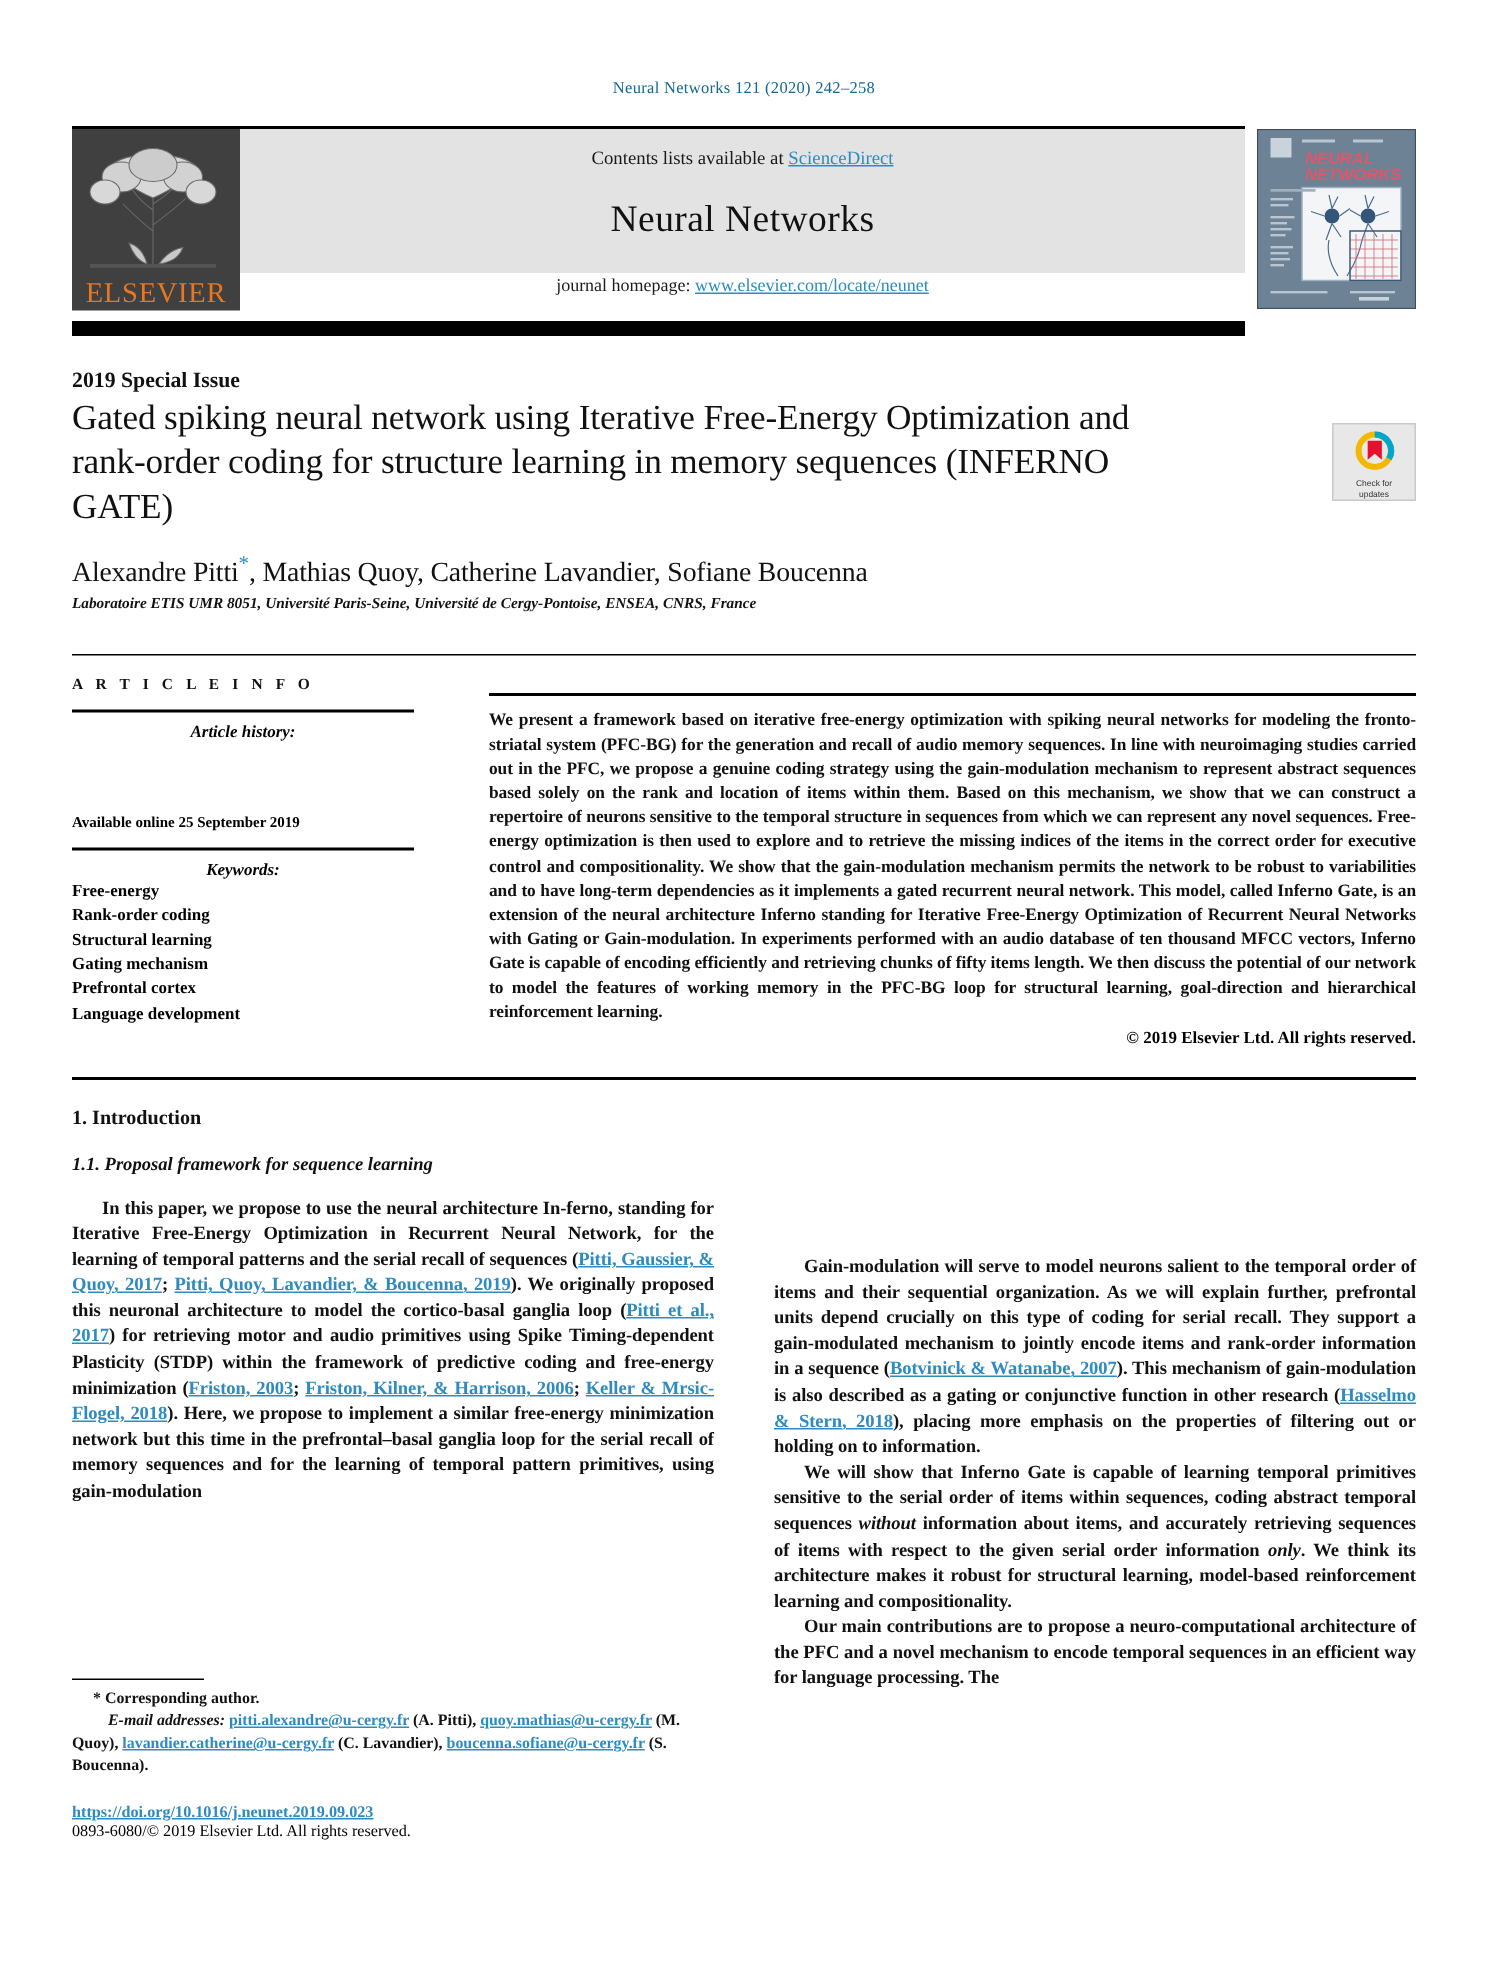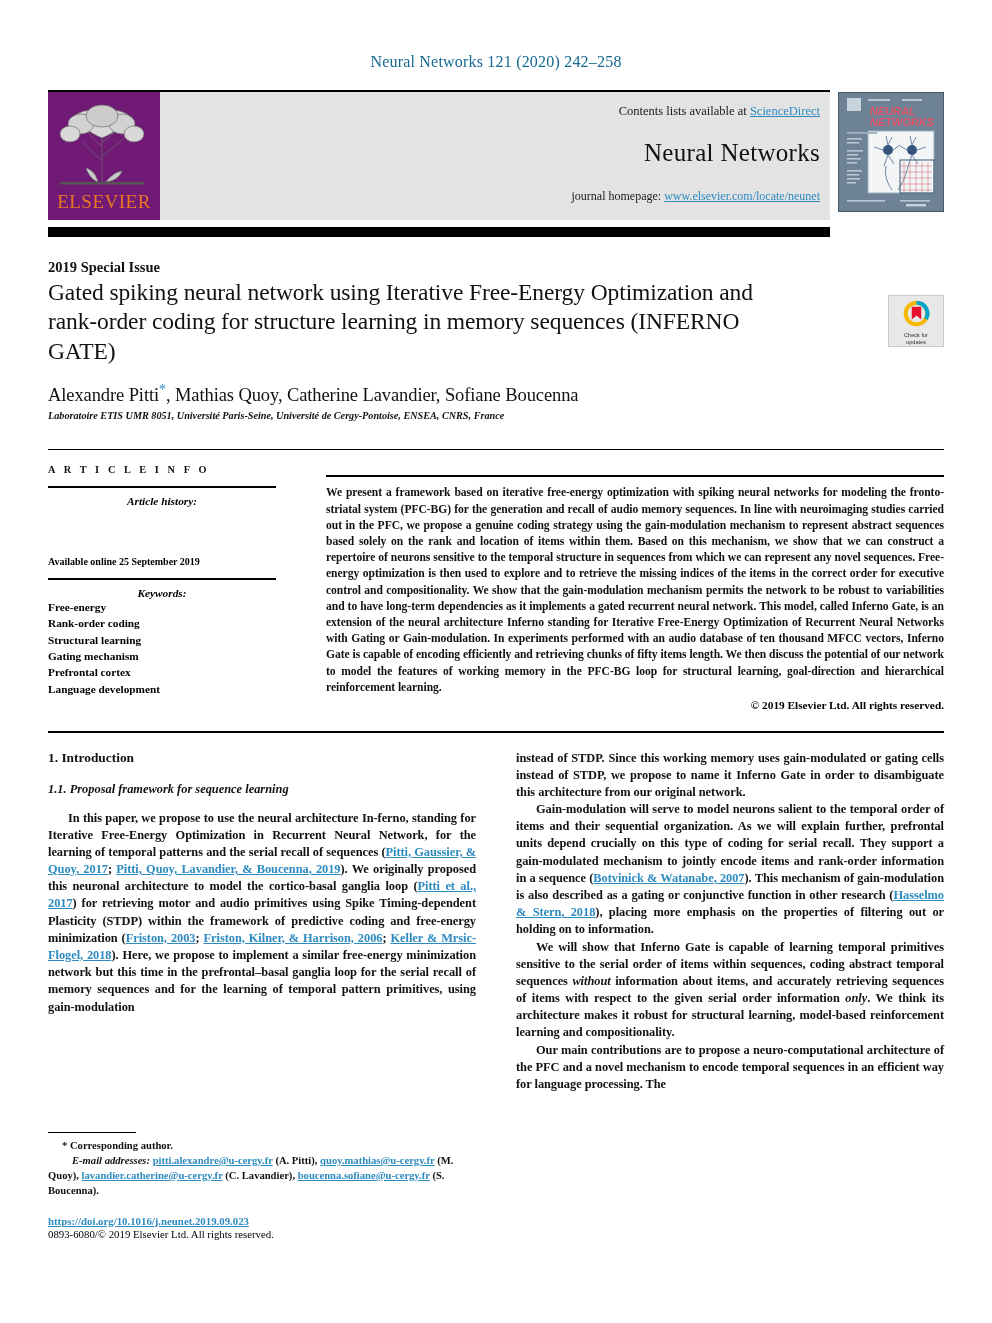--- a/index.html
+++ b/index.html
@@ -12,21 +12,21 @@
     color: #000000;
     position: relative;
     overflow: hidden;
   }
 
   .page { position: relative; width: 992px; height: 1323px; padding: 0; }
 
   
   .running-head {
     text-align: center;
-    font-size: 16px;
+    font-size: 11px;
     color: #14688f;
     letter-spacing: .2px;
     padding-top: 53px;
     font-family: "Liberation Serif", serif;
   }
 
   
   .hdr-wrap {
     position: relative;
     margin: 19px 48px 0 48px;
@@ -37,29 +37,29 @@
   }
   .hdr-row {
     display: flex;
     align-items: stretch;
     width: 896px;
   }
   .hdr-logo {
     width: 112px;
     flex: 0 0 112px;
     position: relative;
-    background: #701a75;
+    background: #404040;
     padding-top: 6px;
   }
   .hdr-center {
     flex: 1 1 auto;
     background: #e3e3e3;
-    text-align: right;
+    text-align: center;
     padding: 12px 10px 10px 10px;
-    height: 128px;
+    height: 96px;
     position: relative;
   }
   .hdr-cover {
     width: 106px;
     flex: 0 0 106px;
     margin-left: 8px;
     height: 120px;
     position: relative;
   }
   .contents-line {
@@ -218,20 +218,21 @@
     height: 1.5px;
     background: #000;
   }
 
   
   .body-cols {
     display: flex;
     margin: 17px 48px 0 48px;
     width: 896px;
     gap: 40px;
+    align-items: center;
   }
   .bcol { width: 428px; flex: 0 0 428px; position: relative; }
 
   h2.sec-title {
     font-size: 13.4px;
     font-weight: 700;
     margin: 0 0 16px 0;
     color: #111;
   }
   h3.sub-title {
@@ -434,20 +435,19 @@
           <a class="fn-link" href="#">quoy.mathias@u-cergy.fr</a><span> (M. Quoy),</span>
           <a class="fn-link" href="#">lavandier.catherine@u-cergy.fr</a> <span>(C. Lavandier),</span>
           <a class="fn-link" href="#">boucenna.sofiane@u-cergy.fr</a><span> (S. Boucenna).</span>
         </div>
         <div class="doi-line"><a class="doi" href="#">https://doi.org/10.1016/j.neunet.2019.09.023</a></div>
         <div class="issn-line">0893-6080/© 2019 Elsevier Ltd. All rights reserved.</div>
       </div>
     </div>
 
     <div class="bcol">
-      <p class="para noindent">instead of STDP. Since this working memory uses gain-modulated or gating cells instead of STDP, we propose to name it Inferno Gate in order to disambiguate this architecture from our original network.</p>
       <p class="para"><span>Gain-modulation will serve to model neurons salient to the temporal order of items and their sequential organization. As we will explain further, prefrontal units depend crucially on this type of coding for serial recall. They support a gain-modulated mechanism to jointly encode items and rank-order information in a sequence (</span><a class="ref" href="#">Botvinick &amp; Watanabe</a><a class="ref" href="#">, 2007</a><span>). This mechanism of gain-modulation is also described as a gating or conjunctive function in other research (</span><a class="ref" href="#">Hasselmo &amp; Stern</a><a class="ref" href="#">, 2018</a><span>), placing more emphasis on the properties of filtering out or holding on to information.</span></p>
       <p class="para"><span>We will show that Inferno Gate is capable of learning temporal primitives sensitive to the serial order of items within sequences, coding abstract temporal sequences </span><em>without</em><span> information about items, and accurately retrieving sequences of items with respect to the given serial order information </span><em>only</em><span>. We think its architecture makes it robust for structural learning, model-based reinforcement learning and compositionality.</span></p>
       <p class="para">Our main contributions are to propose a neuro-computational architecture of the PFC and a novel mechanism to encode temporal sequences in an efficient way for language processing. The</p>
     </div>
   </div>
 
 </div>
 
 </body></html>

